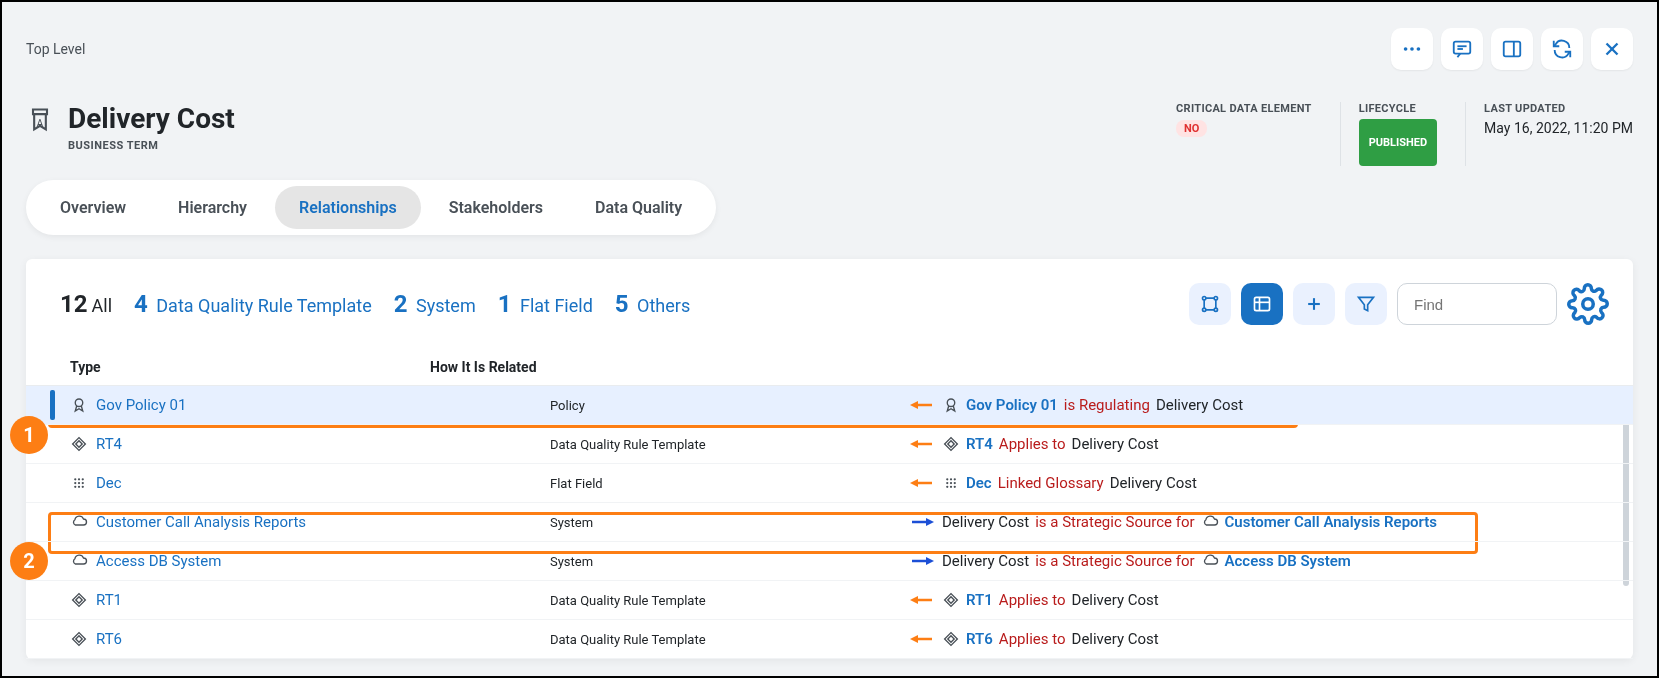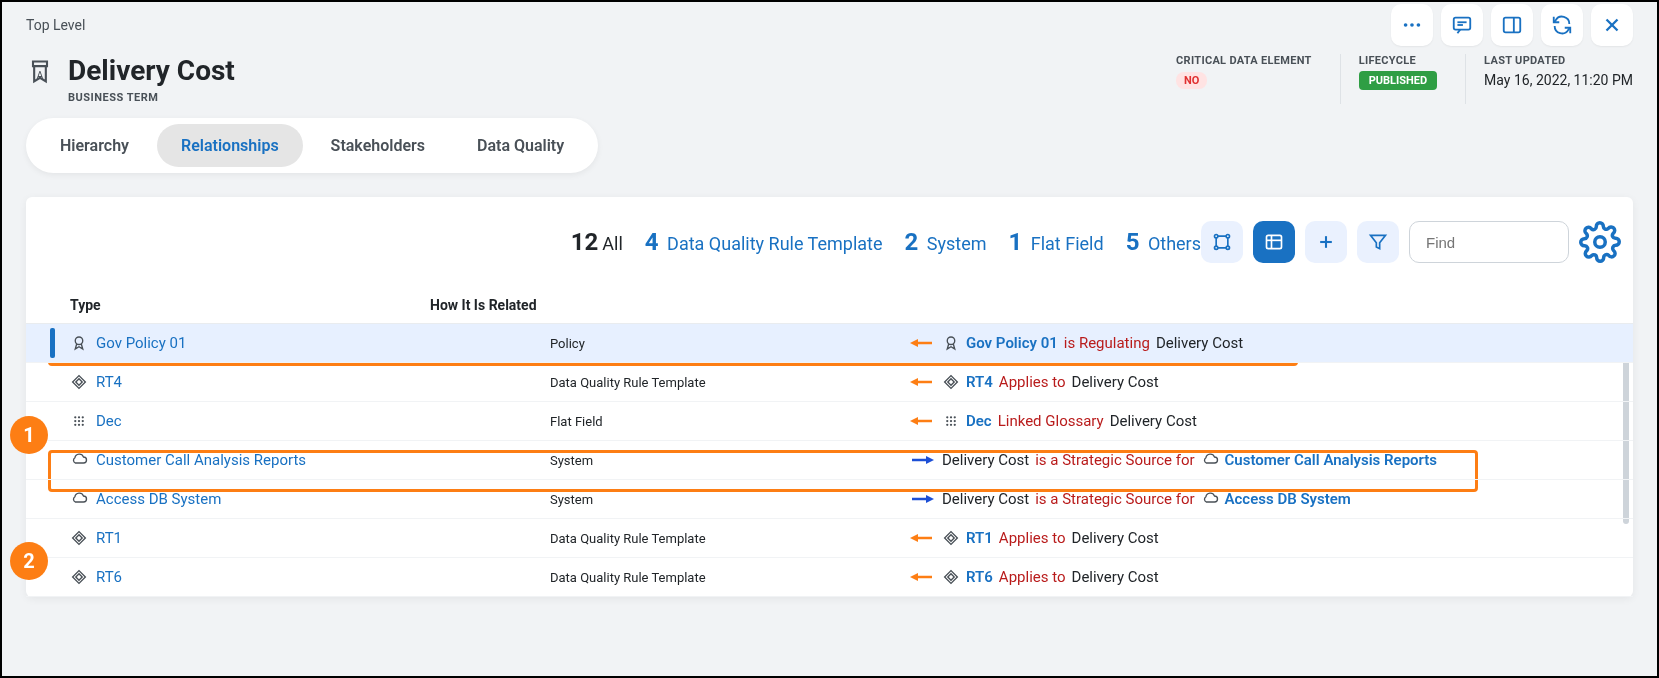--- a/index.html
+++ b/index.html
@@ -1,18 +1,18 @@
 <!DOCTYPE html>
 <html><head>
 <meta charset="utf-8">
 <style>
   * { box-sizing: border-box; margin: 0; padding: 0; }
   body { font-family: -apple-system, BlinkMacSystemFont, "Segoe UI", Roboto, Arial, sans-serif; background: #f1f3f5; color: #212529; width: 1659px; height: 678px; overflow: hidden; border: 2px solid #000; position: relative; }
 
-  .top-bar { display: flex; justify-content: space-between; align-items: center; padding: 2px 24px; text-align: center; }
+  .top-bar { display: flex; justify-content: space-between; align-items: center; padding: 26px 24px; text-align: center; }
   .breadcrumb { font-size: 14px; color: #495057; }
   .top-actions { display: flex; gap: 8px; }
   .top-action-btn { width: 42px; height: 42px; background: #fff; border-radius: 10px; display: flex; align-items: center; justify-content: center; cursor: pointer; color: #1971c2; box-shadow: 0 1px 2px rgba(0,0,0,0.06); }
   .top-action-btn svg { width: 22px; height: 22px; }
 
   .header { display: flex; justify-content: space-between; padding: 6px 24px 14px 24px; }
   .header-left { display: flex; align-items: flex-start; gap: 14px; }
   .title-icon { width: 28px; height: 28px; display: flex; align-items: center; justify-content: center; color: #495057; margin-top: 4px; }
   .title-icon svg { width: 28px; height: 28px; }
   .title { font-size: 28px; font-weight: 700; color: #212529; }
@@ -20,29 +20,29 @@
 
   .header-right { display: flex; gap: 28px; }
   .meta-block { display: flex; flex-direction: column; gap: 2px; border-left: 1px solid #dee2e6; padding-left: 18px; }
   .meta-block:first-child { border-left: none; padding-left: 0; }
   .meta-label { font-size: 11px; font-weight: 700; letter-spacing: 0.3px; color: #495057; }
   .meta-value { font-size: 14px; color: #212529; margin-top: 3px; }
   .stars { display: flex; gap: 2px; color: #868e96; }
   .stars svg { width: 18px; height: 18px; }
   .add-link { color: #1971c2; font-size: 13px; cursor: pointer; }
   .badge-no { display: inline-block; padding: 2px 8px; background: #ffe3e3; color: #e03131; border-radius: 8px; font-size: 11px; font-weight: 700; margin-top: 2px; }
-  .badge-published { display: inline-block; padding: 3px 10px; background: #2f9e44; color: #fff; border-radius: 4px; font-size: 11px; font-weight: 700; margin-top: 2px; }
+  .badge-published { display: inline-block; padding: 17px 10px; background: #2f9e44; color: #fff; border-radius: 4px; font-size: 11px; font-weight: 700; margin-top: 2px; }
 
   .tabs { display: flex; gap: 4px; background: #fff; border-radius: 40px; padding: 6px 10px; margin: 0 24px; width: fit-content; box-shadow: 0 2px 6px rgba(0,0,0,0.06); }
   .tab { padding: 12px 24px; border-radius: 40px; font-size: 16px; font-weight: 600; color: #495057; cursor: pointer; }
   .tab.active { background: #e5e5e5; color: #1971c2; }
 
   .card { background: #fff; margin: 24px 24px 0 24px; border-radius: 6px; box-shadow: 0 2px 8px rgba(0,0,0,0.06); padding: 24px 0 0 0; position: relative; }
 
-  .filter-row { display: flex; justify-content: flex-end; align-items: center; padding: 0 12px 24px 34px; }
+  .filter-row { display: flex; justify-content: space-between; align-items: center; padding: 0 24px 24px 34px; }
   .filter-left { display: flex; gap: 22px; align-items: baseline; font-size: 18px; }
   .filter-group .count { font-size: 24px; font-weight: 700; margin-right: 4px; }
   .filter-group.all .count, .filter-group.all .label { color: #212529; }
   .filter-group { color: #1971c2; cursor: pointer; }
   .filter-group .label { }
   .filter-group.all { color: #212529; }
   .filter-right { display: flex; gap: 10px; align-items: center; }
   .icon-btn { width: 42px; height: 42px; border-radius: 10px; background: #eaf1fe; display: flex; align-items: center; justify-content: center; cursor: pointer; color: #1971c2; }
   .icon-btn.primary { background: #1971c2; color: #fff; }
   .icon-btn svg { width: 20px; height: 20px; }
@@ -155,20 +155,21 @@
       <div><span class="badge-published">PUBLISHED</span></div>
     </div>
     <div class="meta-block">
       <div class="meta-label">LAST UPDATED</div>
       <div class="meta-value">May 16, 2022, 11:20 PM</div>
     </div>
   </div>
 </div>
 
 <div class="tabs" id="tabs">
+    <div class="tab">Overview</div>
     <div class="tab">Hierarchy</div>
     <div class="tab active">Relationships</div>
     <div class="tab">Stakeholders</div>
     <div class="tab">Data Quality</div>
   </div>
 
 <div class="card">
   <div class="filter-row">
     <div class="filter-left">
       <span class="filter-group all"><span class="count">12</span><span class="label">All</span></span>

